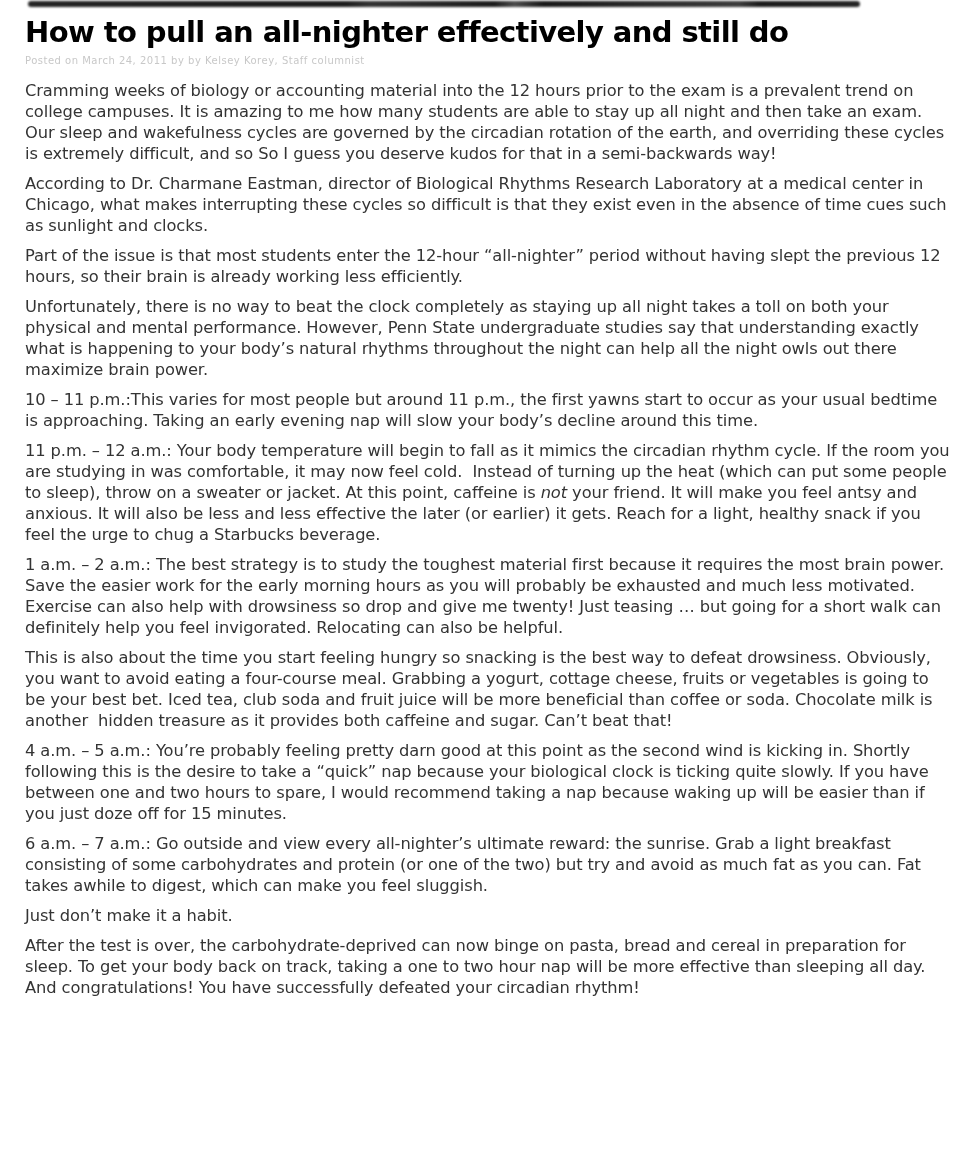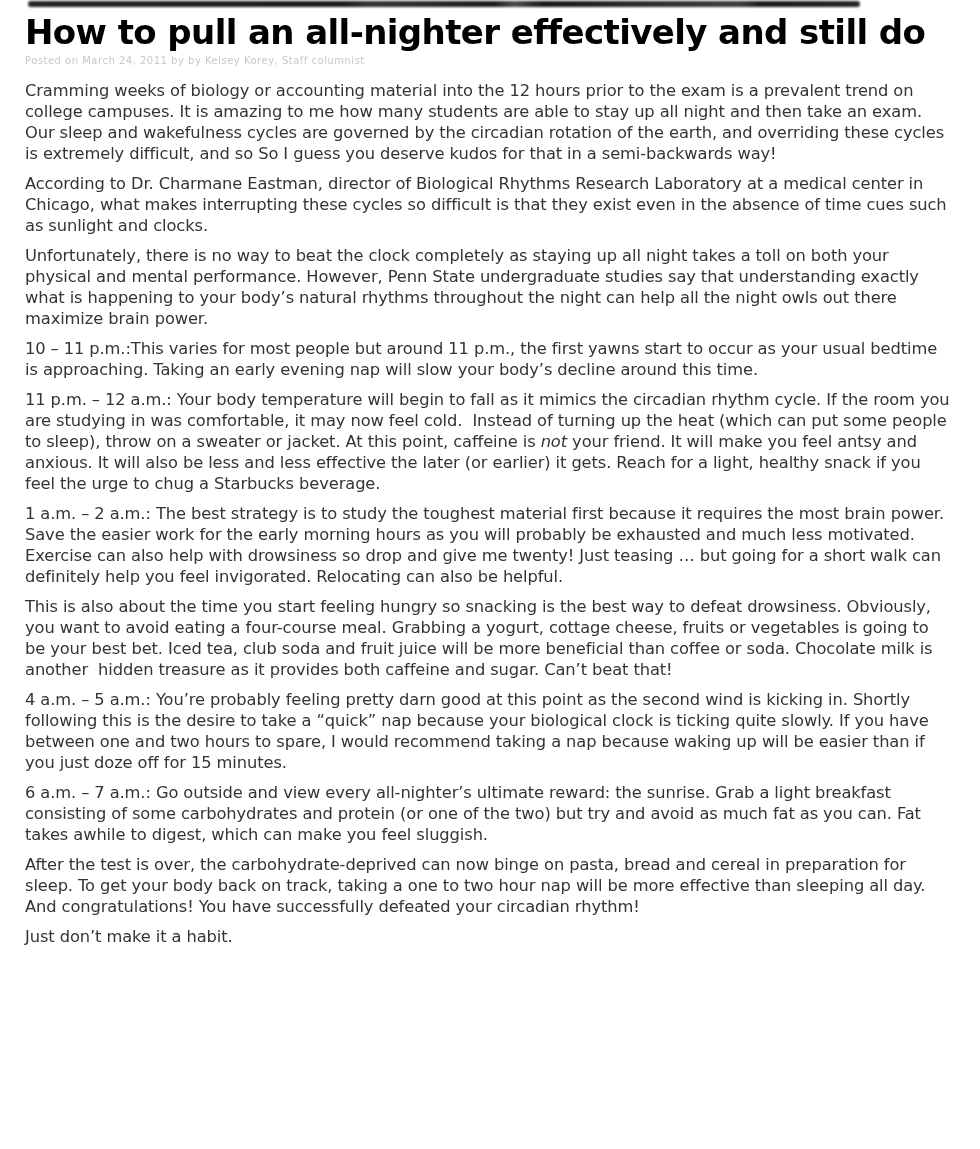--- a/index.html
+++ b/index.html
@@ -29,21 +29,21 @@
   }
   .article {
     position: absolute;
     left: 25px;
     top: 14px;
     width: 928px;
   }
   .page-title {
     margin: 0;
     color: #000000;
-    font-size: 34px;
+    font-size: 29px;
     font-weight: bold;
     line-height: 36px;
     letter-spacing: -0.6px;
   }
   .page-title span { display: block; }
   .byline {
     margin-top: 5px;
     color: #c8c8c8;
     font-size: 10px;
     letter-spacing: 0.5px;
@@ -68,24 +68,25 @@
   <div class="top-bar"></div>
 
   <div class="article">
     <h1 class="page-title">
       <span>How to pull an all-nighter effectively and still do</span>
     </h1>
     <div class="byline">Posted on March 24, 2011 by by Kelsey Korey, Staff columnist</div>
     <div class="article-body">
         <p><span>Cramming weeks of biology or accounting material into the 12 hours prior to the exam is a prevalent trend on college campuses. It is amazing to me how many students are able to stay up all night and then take an exam. Our sleep and wakefulness cycles are governed by the circadian rotation of the earth, and overriding these cycles is extremely difficult, and so So I guess you deserve kudos for that in a semi-backwards way!</span></p>
         <p><span>According to Dr. Charmane Eastman, director of Biological Rhythms Research Laboratory at a medical center in Chicago, what makes interrupting these cycles so difficult is that they exist even in the absence of time cues such as sunlight and clocks.</span></p>
+        <p><span>Part of the issue is that most students enter the 12-hour “all-nighter” period without having slept the previous 12 hours, so their brain is already working less efficiently.</span></p>
         <p><span>Unfortunately, there is no way to beat the clock completely as staying up all night takes a toll on both your physical and mental performance. However, Penn State undergraduate studies say that understanding exactly what is happening to your body’s natural rhythms throughout the night can help all the night owls out there maximize brain power.</span></p>
         <p><span>10 – 11 p.m.:This varies for most people but around 11 p.m., the first yawns start to occur as your usual bedtime is approaching. Taking an early evening nap will slow your body’s decline around this time.</span></p>
         <p><span>11 p.m. – 12 a.m.: Your body temperature will begin to fall as it mimics the circadian rhythm cycle. If the room you are studying in was comfortable, it may now feel cold.  Instead of turning up the heat (which can put some people to sleep), throw on a sweater or jacket. At this point, caffeine is </span><span style="font-style: italic;">not</span><span> your friend. It will make you feel antsy and anxious. It will also be less and less effective the later (or earlier) it gets. Reach for a light, healthy snack if you feel the urge to chug a Starbucks beverage.</span></p>
         <p><span>1 a.m. – 2 a.m.: The best strategy is to study the toughest material first because it requires the most brain power. Save the easier work for the early morning hours as you will probably be exhausted and much less motivated. Exercise can also help with drowsiness so drop and give me twenty! Just teasing … but going for a short walk can definitely help you feel invigorated. Relocating can also be helpful.</span></p>
         <p><span>This is also about the time you start feeling hungry so snacking is the best way to defeat drowsiness. Obviously, you want to avoid eating a four-course meal. Grabbing a yogurt, cottage cheese, fruits or vegetables is going to be your best bet. Iced tea, club soda and fruit juice will be more beneficial than coffee or soda. Chocolate milk is another  hidden treasure as it provides both caffeine and sugar. Can’t beat that!</span></p>
         <p><span>4 a.m. – 5 a.m.: You’re probably feeling pretty darn good at this point as the second wind is kicking in. Shortly following this is the desire to take a “quick” nap because your biological clock is ticking quite slowly. If you have between one and two hours to spare, I would recommend taking a nap because waking up will be easier than if you just doze off for 15 minutes.</span></p>
         <p><span>6 a.m. – 7 a.m.: Go outside and view every all-nighter’s ultimate reward: the sunrise. Grab a light breakfast consisting of some carbohydrates and protein (or one of the two) but try and avoid as much fat as you can. Fat takes awhile to digest, which can make you feel sluggish.</span></p>
+        <p><span>Just don’t make it a habit.</span></p>
         <p><span>After the test is over, the carbohydrate-deprived can now binge on pasta, bread and cereal in preparation for sleep. To get your body back on track, taking a one to two hour nap will be more effective than sleeping all day. And congratulations! You have successfully defeated your circadian rhythm!</span></p>
-        <p><span>Just don’t make it a habit.</span></p>
       </div>
   </div>
 </div>
 
 </body></html>

